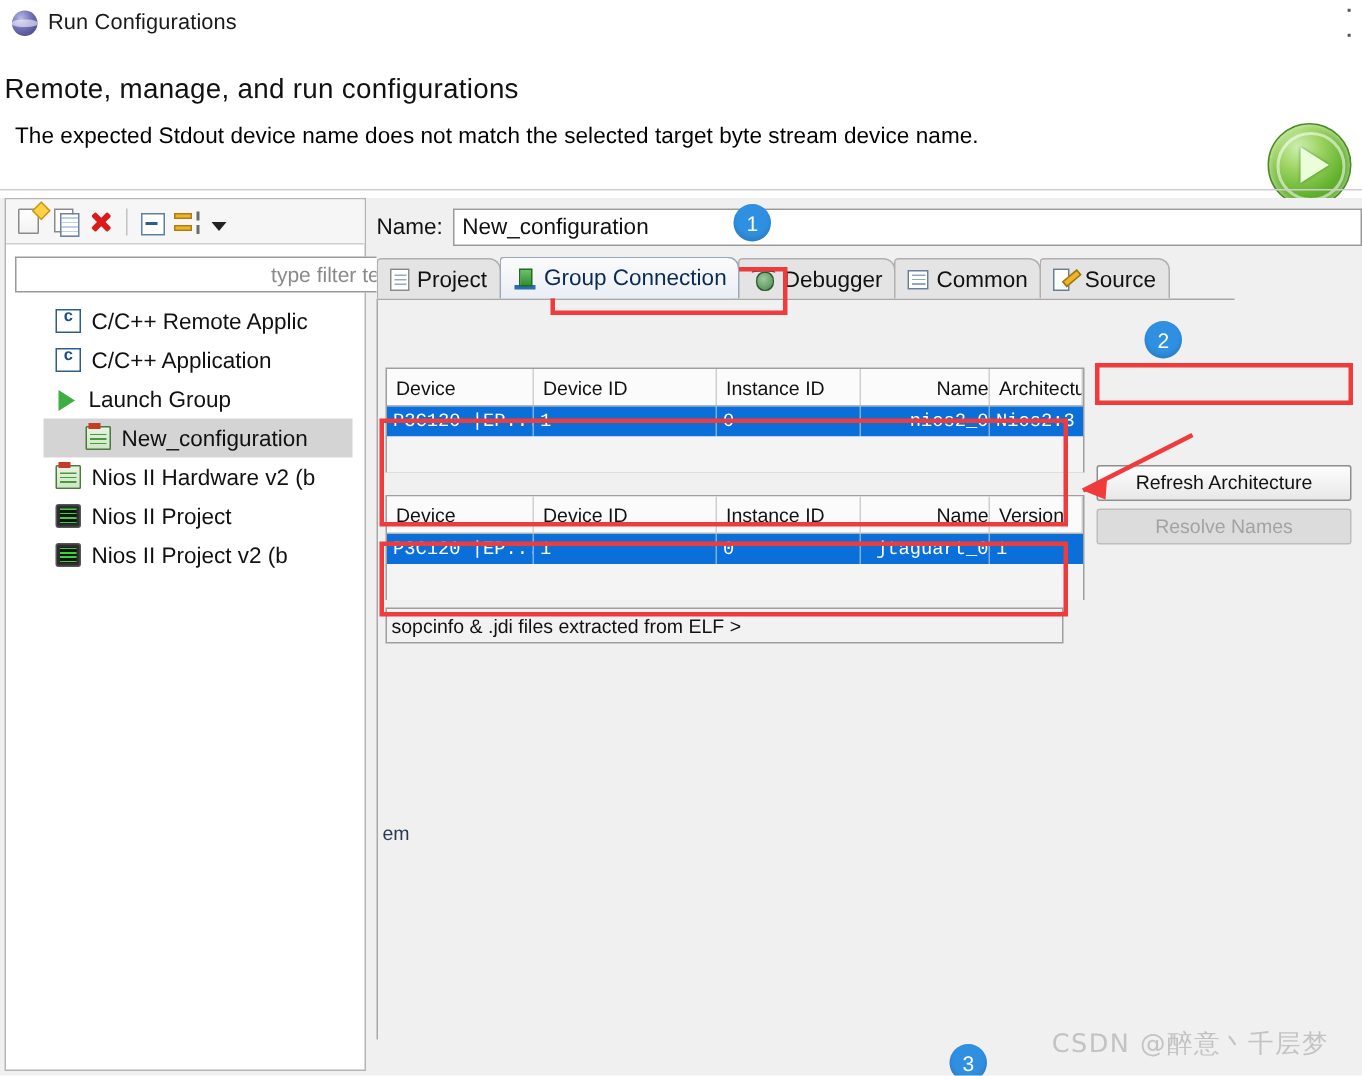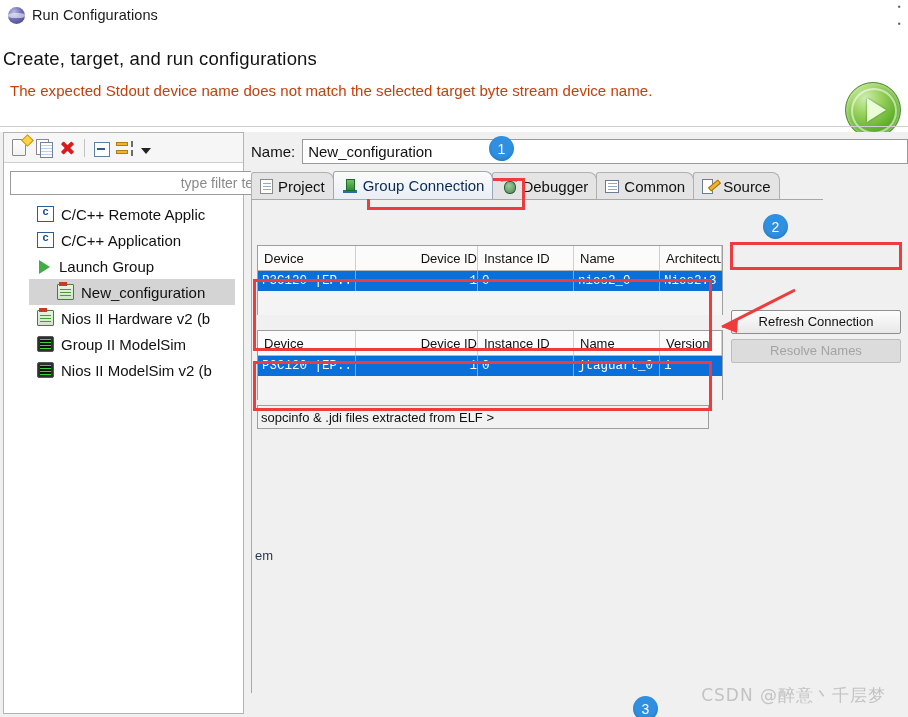--- a/index.html
+++ b/index.html
@@ -47,21 +47,21 @@
     position: absolute; left: 0; top: 30px; width: 908px; height: 98px;
     background: #ffffff;
   }
   .header-title {
     position: absolute; left: 3px; top: 18px;
     font-size: 18.5px; color: #111; font-weight: normal;
     letter-spacing: .2px;
   }
   .header-msg {
     position: absolute; left: 10px; top: 52px;
-    font-size: 15px; color: #c2410c; letter-spacing: .05px;
+    font-size: 15px; color: #000000; letter-spacing: .05px;
   }
   .run-btn {
     position: absolute; right: 7px; top: 52px;
     width: 56px; height: 56px; border-radius: 50%;
     background: radial-gradient(circle at 36% 28%, #cdeeb2 0%, #9fd464 28%, #63b22e 62%, #3f8f18 100%);
     border: 1px solid #4b8b22;
     box-shadow: inset 0 0 5px rgba(255,255,255,.7);
     display: flex; align-items: center; justify-content: center;
   }
   .run-btn .tri {
@@ -329,22 +329,22 @@
   }
   .trow { display: flex; height: 20px; }
   .trow.sel { background: #0a6fd8; }
   .td {
     font-size: 12.5px; color: #fff; padding: 3px 0 0 4px;
     height: 20px; overflow: hidden; white-space: nowrap;
     font-family: "Liberation Mono", monospace;
     border-right: 1px solid rgba(255,255,255,.45);
   }
   .td:last-child { border-right: none; }
-  .c0 { width: 98px; } .c1 { width: 122px; text-align: right; } .c2 { width: 96px; }
-  .c3 { width: 86px; } .c4 { width: 62px; }
+  .c0 { width: 98px; } .c1 { width: 122px; } .c2 { width: 96px; }
+  .c3 { width: 86px; text-align: right; } .c4 { width: 62px; }
   .empty-rows { background: #f4f4f4; height: 24px; }
 
   
   .btncol {
     position: absolute; left: 479px; top: 110px; width: 170px;
   }
   .tbtn {
     width: 170px; height: 24px; margin-bottom: 5px;
     background: linear-gradient(#fdfdfd,#e8e8e8);
     border: 1px solid #8e8e8e; border-radius: 2px;
@@ -407,21 +407,21 @@
   <div class="titlebar">
     <div class="titlebar-icon"></div>
     <div class="titlebar-title">Run Configurations</div>
     <div class="win-controls">
       <div class="win-ctl">▪</div>
       <div class="win-ctl">▪</div>
     </div>
   </div>
 
   <div class="header">
-    <div class="header-title">Create, target, and run configurations</div>
+    <div class="header-title">Remote, manage, and run configurations</div>
     <div class="header-msg">The expected Stdout device name does not match the selected target byte stream device name.</div>
     <div class="run-btn">
       <div class="ring"></div>
       <div class="tri"></div>
     </div>
   </div>
   <div class="hrule"></div>
 
   <div class="main">
 
@@ -461,25 +461,25 @@
         <div class="tree-item selected">
           <span class="titem-ico ico-hw"></span>
           <span>New_configuration</span>
         </div>
         <div class="tree-item">
           <span class="titem-ico ico-hw"></span>
           <span>Nios II Hardware v2 (b</span>
         </div>
         <div class="tree-item">
           <span class="titem-ico ico-sim"></span>
-          <span>Group II ModelSim</span>
+          <span>Nios II Project</span>
         </div>
         <div class="tree-item">
           <span class="titem-ico ico-sim"></span>
-          <span>Nios II ModelSim v2 (b</span>
+          <span>Nios II Project v2 (b</span>
         </div>
       </div>
     </div>
 
     <div class="rightpane">
 
       <div class="name-row">
         <span class="name-label">Name:</span>
         <input class="name-field" type="text" value="New_configuration" style="">
       </div>
@@ -539,21 +539,21 @@
             <div class="td c0">P3C120 |EP...</div>
             <div class="td c1">1</div>
             <div class="td c2">0</div>
             <div class="td c3">jtaguart_0</div>
             <div class="td c4">1</div>
           </div>
           <div class="empty-rows"></div>
         </div>
 
         <div class="btncol">
-          <div class="tbtn">Refresh Connection</div>
+          <div class="tbtn">Refresh Architecture</div>
           <div class="tbtn disabled">Resolve Names</div>
         </div>
 
         <div class="sopc-field">sopcinfo &amp; .jdi files extracted from ELF &gt;</div>
 
         <div class="clip-text">em</div>
 
       </div>
     </div>
   </div>

